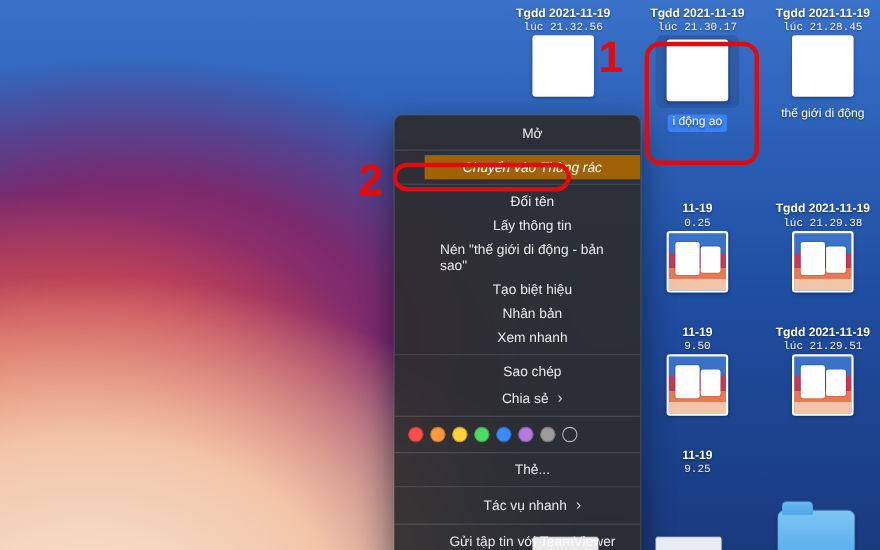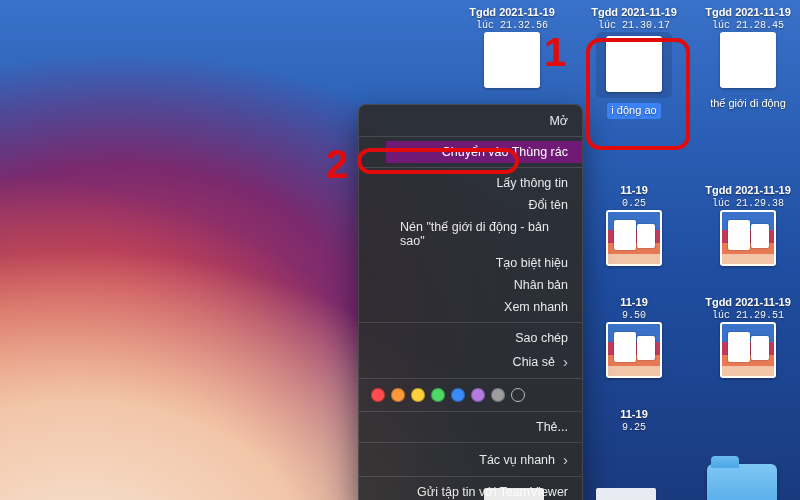--- a/index.html
+++ b/index.html
@@ -84,28 +84,29 @@
     border-radius: 8px;
     box-shadow: 0 12px 30px rgba(0,0,0,.45);
     padding: 5px 0;
     color: #e9e9e9;
     font-size: 12.5px;
     backdrop-filter: blur(6px);
   }
   .menu .item {
     padding: 4px 14px;
     position: relative;
-    display:flex; align-items:center; justify-content:flex-end;margin-left:27px;
+    display:flex; align-items:center; justify-content:center;margin-left:27px;
   }
   .menu .item.submenu::after {
     content: "›"; font-size: 15px; color: #cfcfcf; margin-left:8px;
   }
   .menu .item.highlight {
-    background: #701a75;
+    background: #a16207;
     color: #fff;
+    font-style: italic;
   }
   .menu hr {
     border: none; border-top: 1px solid rgba(255,255,255,.13);
     margin: 4px 0;
   }
   .menu .tags {
     display:flex; gap:6px; padding: 5px 12px;
   }
   .menu .tags .dot {
     width: 14px; height: 14px; border-radius: 50%;
@@ -184,24 +185,24 @@
 <div class="menu" id="menu" style="left:358px; top:104px;">
     <div class="item">
       <span>Mở</span>
     </div>
     <hr>
     <div class="item highlight">
       <span>Chuyển vào Thùng rác</span>
     </div>
     <hr>
     <div class="item">
+      <span>Đổi tên</span>
+    </div>
+    <div class="item">
       <span>Lấy thông tin</span>
-    </div>
-    <div class="item">
-      <span>Đổi tên</span>
     </div>
     <div class="item">
       <span>Nén "thế giới di động - bản sao"</span>
     </div>
     <div class="item">
       <span>Tạo biệt hiệu</span>
     </div>
     <div class="item">
       <span>Nhân bản</span>
     </div>

